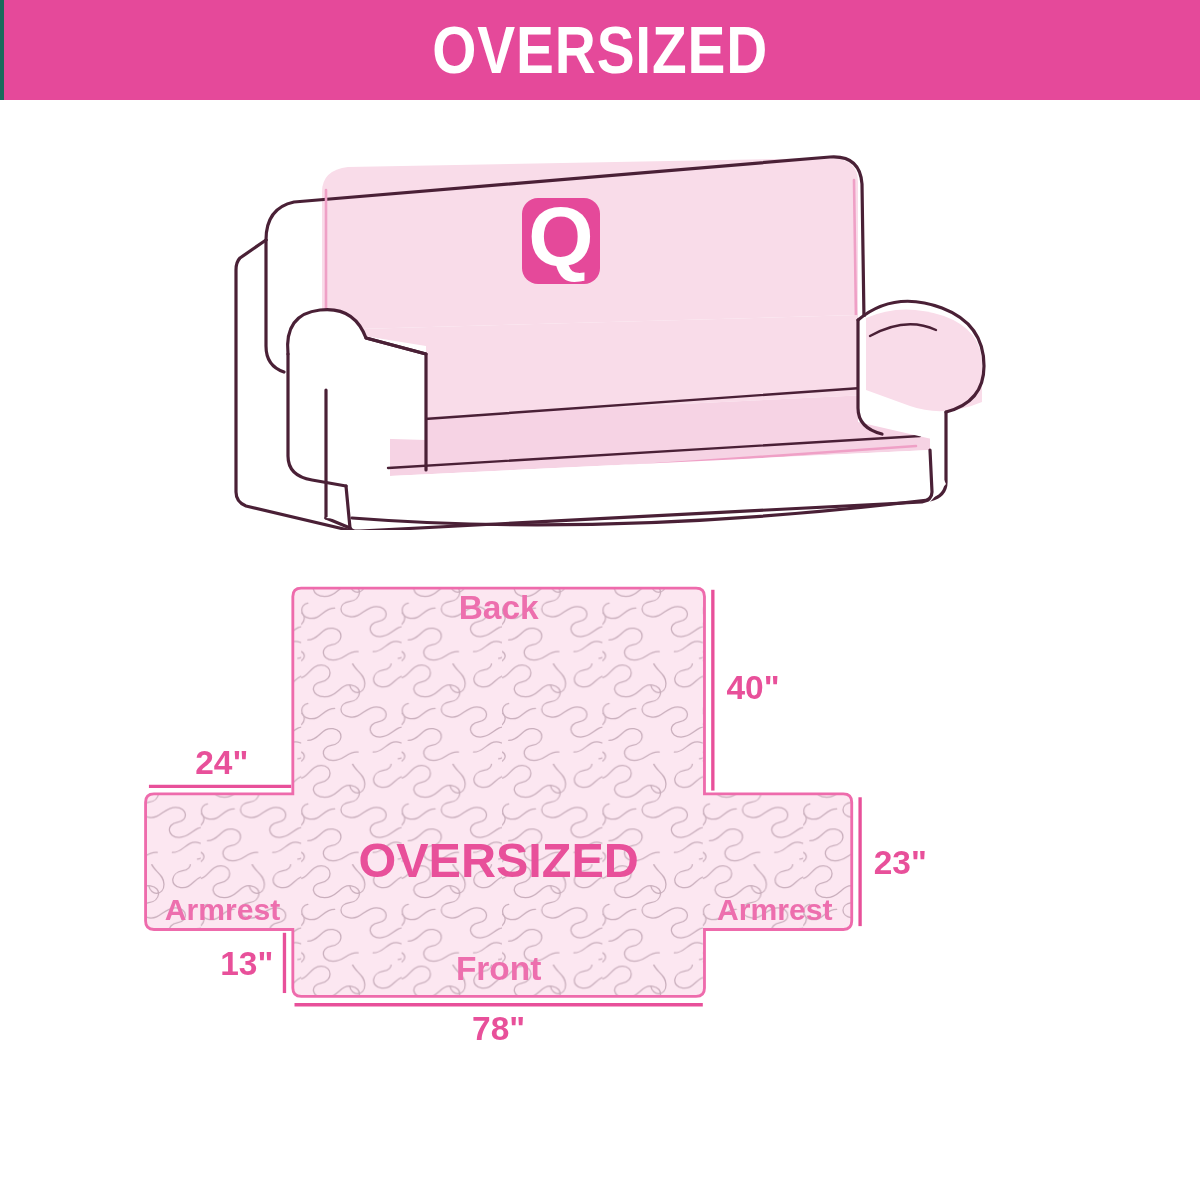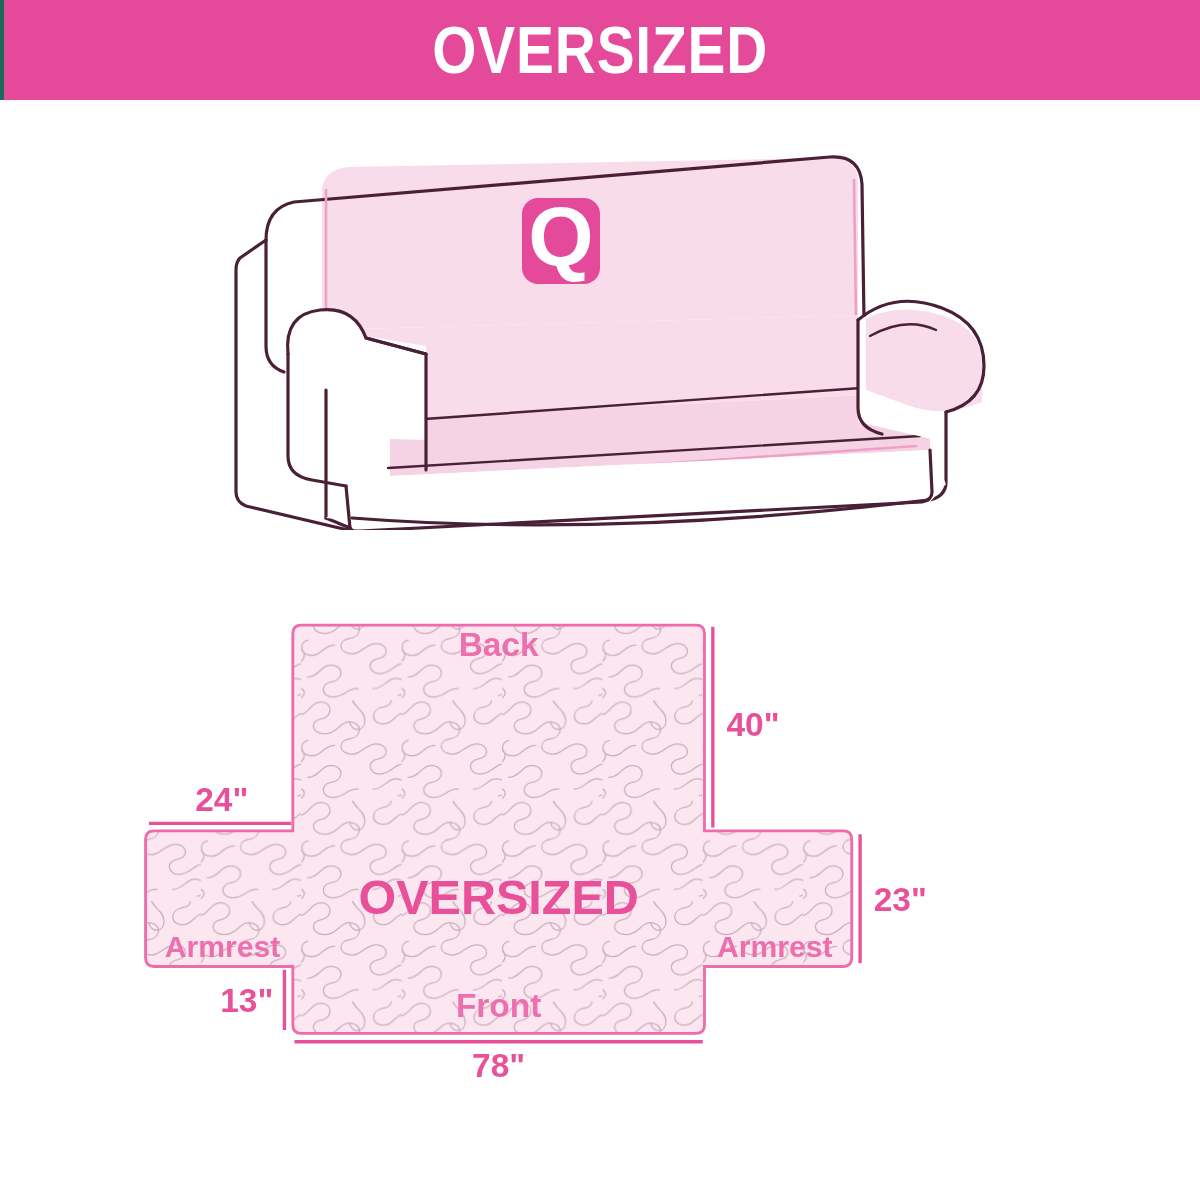--- a/index.html
+++ b/index.html
@@ -51,21 +51,21 @@
     top: 140px;
     width: 760px;
     height: 390px;
   }
   #sofa-figure svg { display: block; width: 100%; height: 100%; }
 
   
   #diagram {
     position: absolute;
     left: 0;
-    top: 551px;
+    top: 514px;
     width: 1004px;
     height: 600px;
     text-align: center;
   }
   #diagram svg { display: block; width: 100%; height: 100%; }
 
   .dim-text {
     font-family: "Liberation Sans Narrow", "Liberation Sans", sans-serif;
     font-weight: bold;
     fill: #E8509A;

